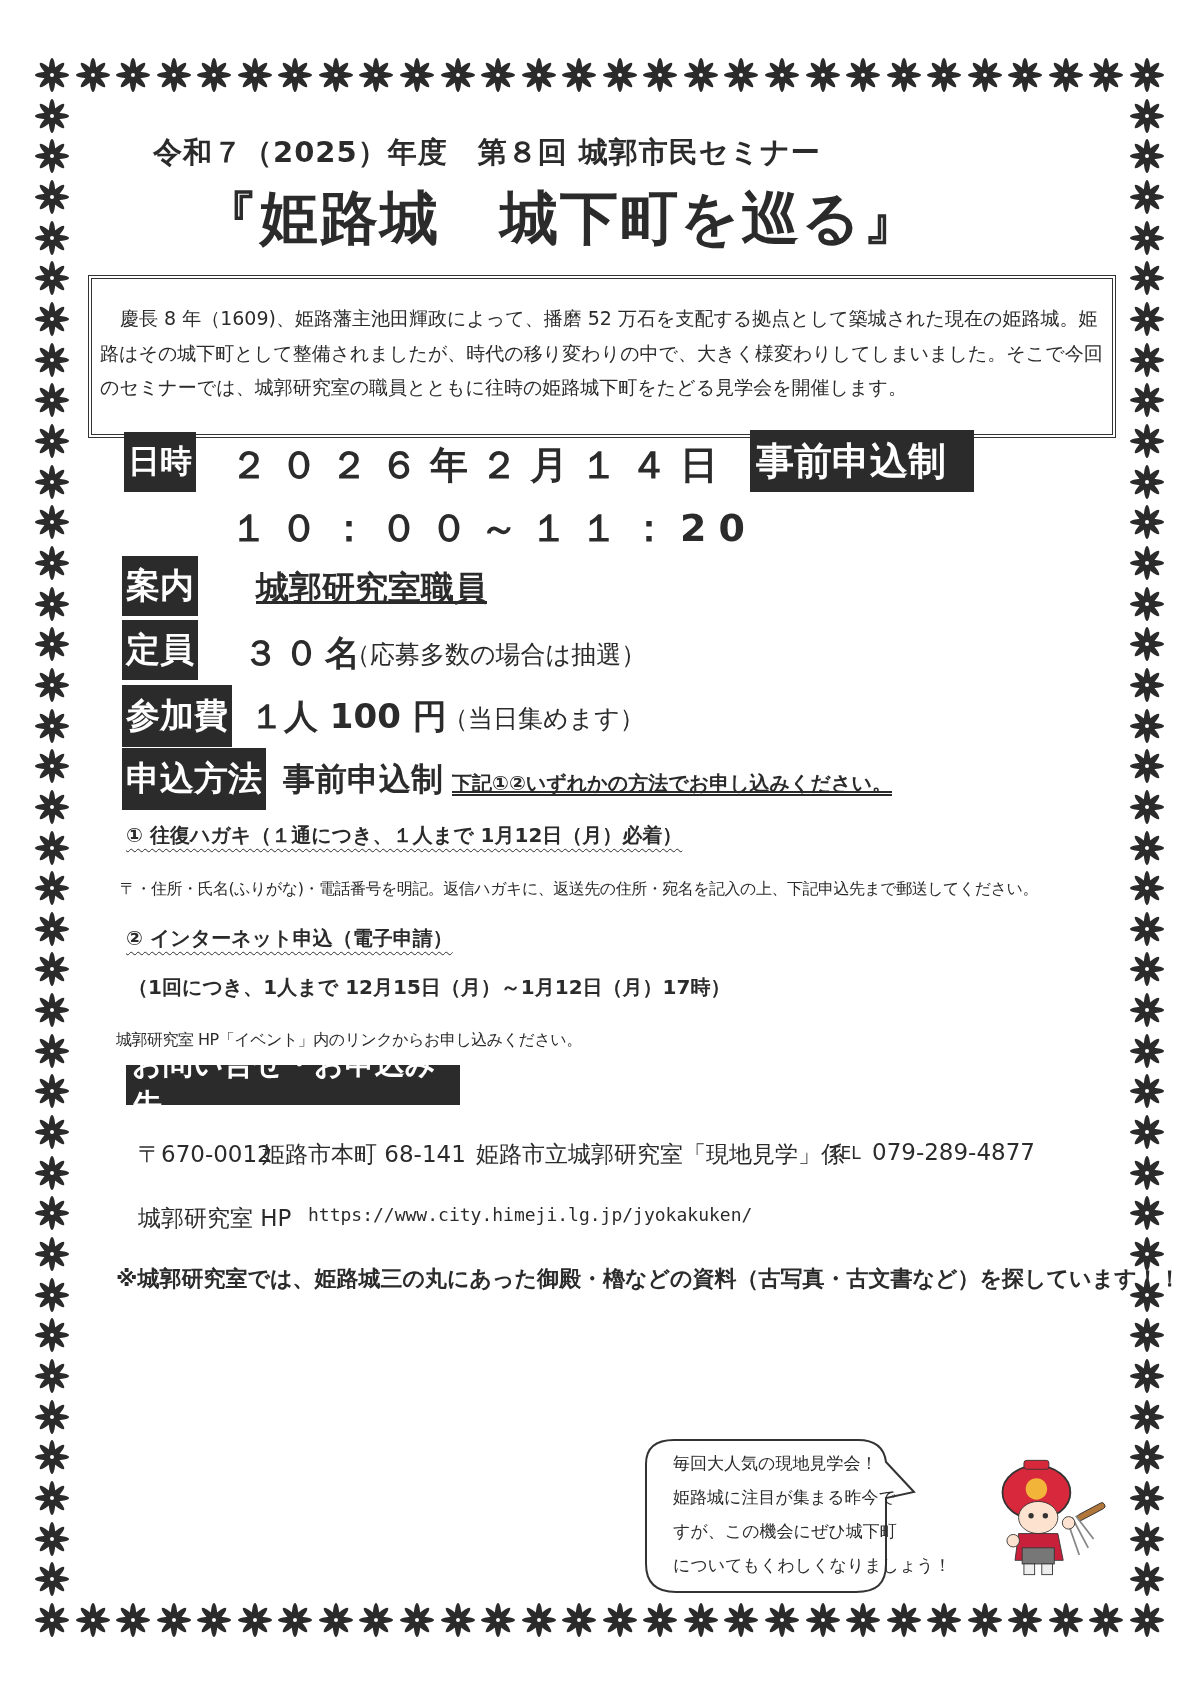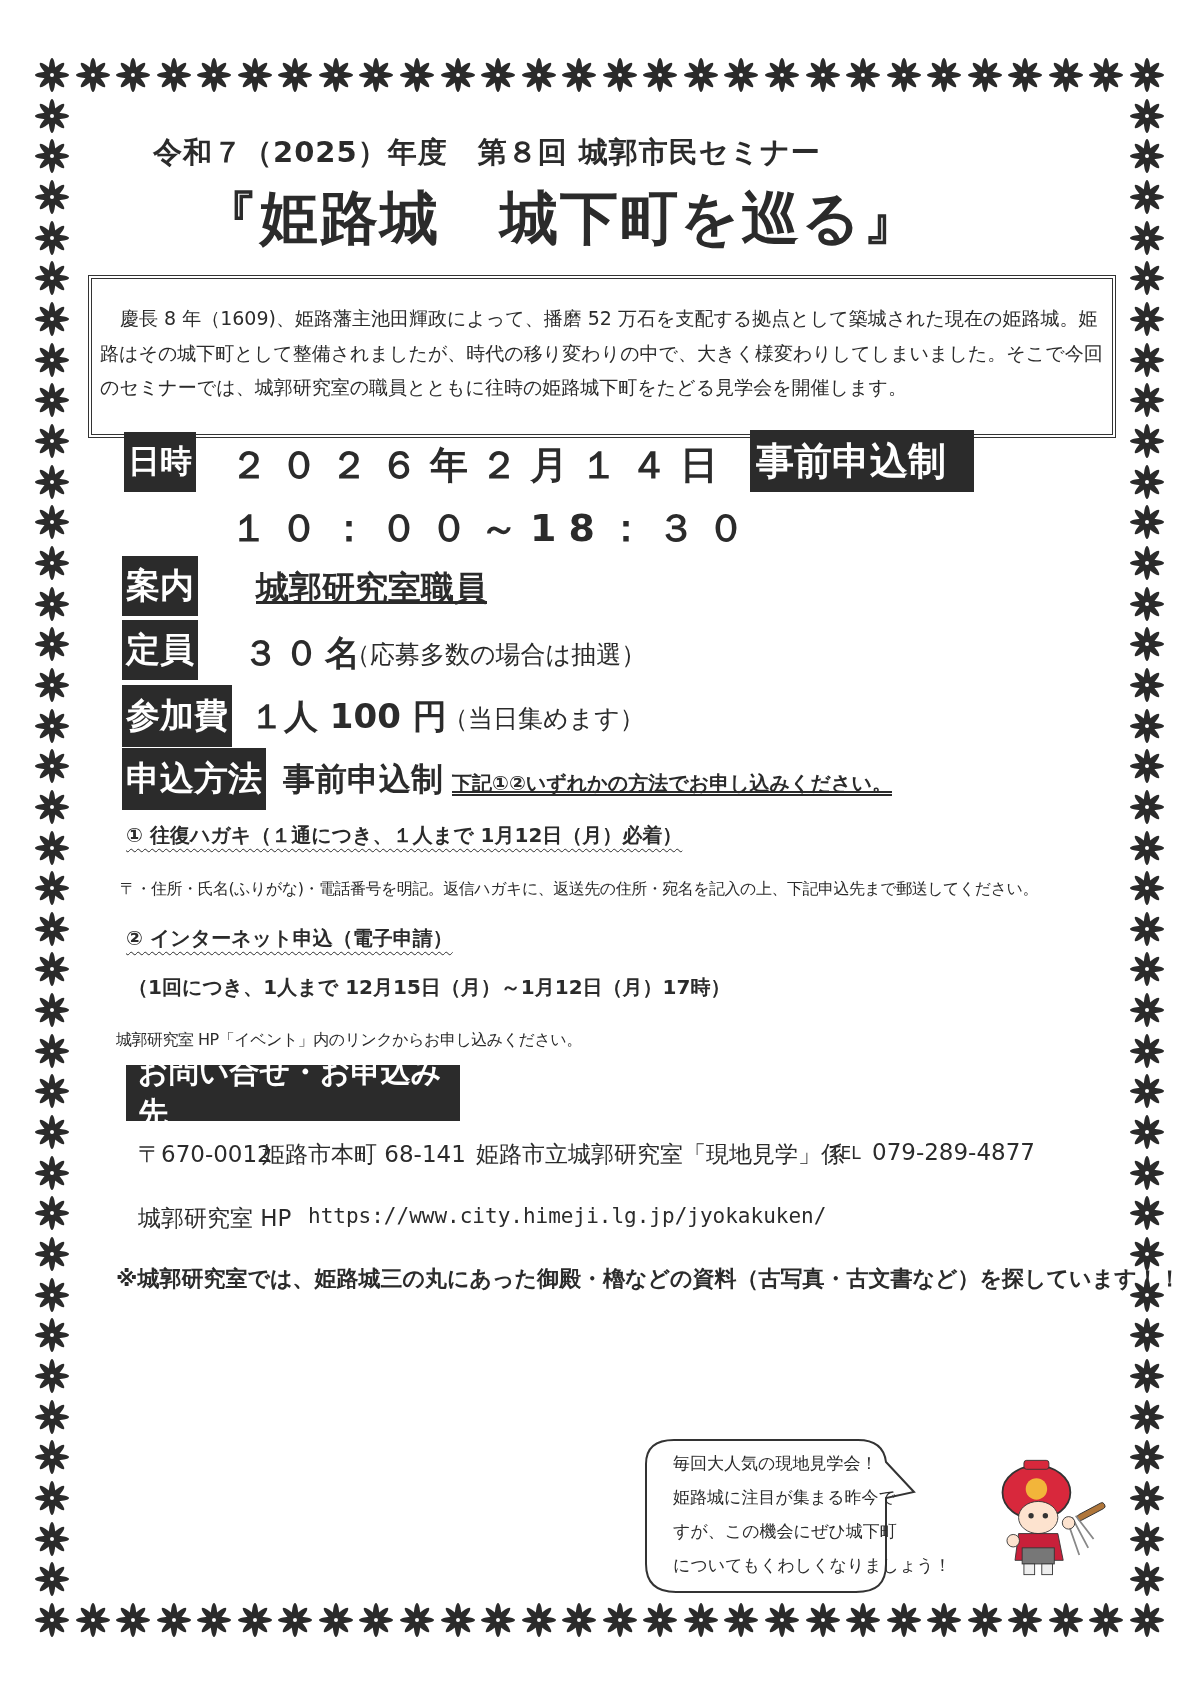--- a/index.html
+++ b/index.html
@@ -13,21 +13,21 @@
   .intro-text { font-size:19px; line-height:34.5px; text-indent:20px; }
   .label { background:#2b2b2b; color:#fff; font-weight:bold; font-size:34px; padding:0 4px; display:inline-flex; align-items:center; box-sizing:border-box; }
   .big { font-weight:bold; font-size:38px; letter-spacing:12px; white-space:nowrap; }
   .val { font-weight:bold; font-size:33px; white-space:nowrap; }
   .note { font-size:25px; white-space:nowrap; }
   .method-note { font-size:20px; font-weight:bold; text-decoration:underline; text-decoration-style:double; white-space:nowrap; }
   .sub-item { font-size:20px; font-weight:bold; white-space:nowrap; }
   .wavy { text-decoration:underline; text-decoration-style:wavy; text-decoration-thickness:1px; text-underline-offset:6px; }
   .small { font-size:16px; white-space:nowrap; letter-spacing:-0.5px; }
   .contact { font-size:23px; white-space:nowrap; font-family:"DejaVu Sans", sans-serif; }
-  .mono { font-family:"DejaVu Sans Mono", monospace; font-size:21px; }
+  .mono { font-family:"DejaVu Sans Mono", monospace; font-size:18px; }
   .request { font-size:22px; font-weight:bold; white-space:nowrap; }
   .bubble { left:648px; top:1436px; width:290px; height:158px; }
   .bubble-text { position:absolute; left:25px; top:10px; font-size:17px; line-height:34px; white-space:pre; }
 </style>
 </head>
 <body>
 
 <div id="border">
     <div class="star" style="left: 33px; top: 56px;"><svg viewBox="0 0 38 38" width="38" height="38">
         <ellipse cx="19" cy="19" rx="3.6" ry="17" transform="rotate(0 19 19)" fill="#2b2b2b"></ellipse>
@@ -944,21 +944,21 @@
 <div class="abs subtitle">令和７（2025）年度　第８回 城郭市民セミナー</div>
 <div class="abs title">『姫路城　城下町を巡る』</div>
 
 <div class="abs intro-box">
   <div class="intro-text">慶長 8 年（1609)、姫路藩主池田輝政によって、播磨 52 万石を支配する拠点として築城された現在の姫路城。姫路はその城下町として整備されましたが、時代の移り変わりの中で、大きく様変わりしてしまいました。そこで今回のセミナーでは、城郭研究室の職員とともに往時の姫路城下町をたどる見学会を開催します。</div>
 </div>
 
 <div class="abs label" style="left:124px;top:432px;height:60px;font-size:32px;">日時</div>
 <div class="abs big" style="left:230px;top:440px;">２０２６年２月１４日（土）</div>
 <div class="abs label" style="left:750px;top:430px;height:62px;width:224px;font-size:38px;padding:0 6px;">事前申込制</div>
-<div class="abs big" style="left:230px;top:503px;">１０：００～18：３０</div>
+<div class="abs big" style="left:230px;top:503px;">１０：００～１１：20</div>
 
 <div class="abs label" style="left:122px;top:556px;height:60px;">案内</div>
 <div class="abs val" style="left:256px;top:566px;text-decoration:underline;">城郭研究室職員</div>
 
 <div class="abs label" style="left:122px;top:620px;height:60px;">定員</div>
 <div class="abs val" style="left:243px;top:630px;font-size:35px;letter-spacing:6px;">３０名</div>
 <div class="abs note" style="left:345px;top:638px;">（応募多数の場合は抽選）</div>
 
 <div class="abs label" style="left:122px;top:685px;height:62px;">参加費</div>
 <div class="abs val" style="left:250px;top:694px;font-size:34px;">１人 100 円</div>
@@ -968,21 +968,21 @@
 <div class="abs val" style="left:283px;top:758px;font-size:32px;">事前申込制</div>
 <div class="abs method-note" style="left:452px;top:770px;">下記①②いずれかの方法でお申し込みください。</div>
 
 <div class="abs sub-item wavy" style="left:126px;top:822px;">① 往復ハガキ（１通につき、１人まで 1月12日（月）必着）</div>
 <div class="abs small" style="left:120px;top:879px;">〒・住所・氏名(ふりがな)・電話番号を明記。返信ハガキに、返送先の住所・宛名を記入の上、下記申込先まで郵送してください。</div>
 
 <div class="abs sub-item wavy" style="left:126px;top:925px;">② インターネット申込（電子申請）</div>
 <div class="abs sub-item" style="left:128px;top:974px;">（1回につき、1人まで 12月15日（月）～1月12日（月）17時）</div>
 <div class="abs small" style="left:116px;top:1030px;">城郭研究室 HP「イベント」内のリンクからお申し込みください。</div>
 
-<div class="abs label" style="left:126px;top:1065px;height:56px;width:334px;font-size:30px;padding:0 12px;">お問い合せ・お申込み先</div>
+<div class="abs label" style="left:126px;top:1065px;height:40px;width:334px;font-size:30px;padding:0 6px;">お問い合せ・お申込み先</div>
 <div class="abs contact" style="left:138px;top:1139px;">〒670-0012</div>
 <div class="abs contact" style="left:262px;top:1139px;">姫路市本町 68-141</div>
 <div class="abs contact" style="left:476px;top:1139px;">姫路市立城郭研究室「現地見学」係</div>
 <div class="abs contact" style="left:830px;top:1143px;font-size:17px;">TEL</div>
 <div class="abs contact" style="left:872px;top:1139px;">079-289-4877</div>
 <div class="abs contact" style="left:138px;top:1203px;">城郭研究室 HP</div>
 <div class="abs contact mono" style="left:308px;top:1204px;">https://www.city.himeji.lg.jp/jyokakuken/</div>
 
 <div class="abs request" style="left:116px;top:1264px;">※城郭研究室では、姫路城三の丸にあった御殿・櫓などの資料（古写真・古文書など）を探しています！！</div>
 

